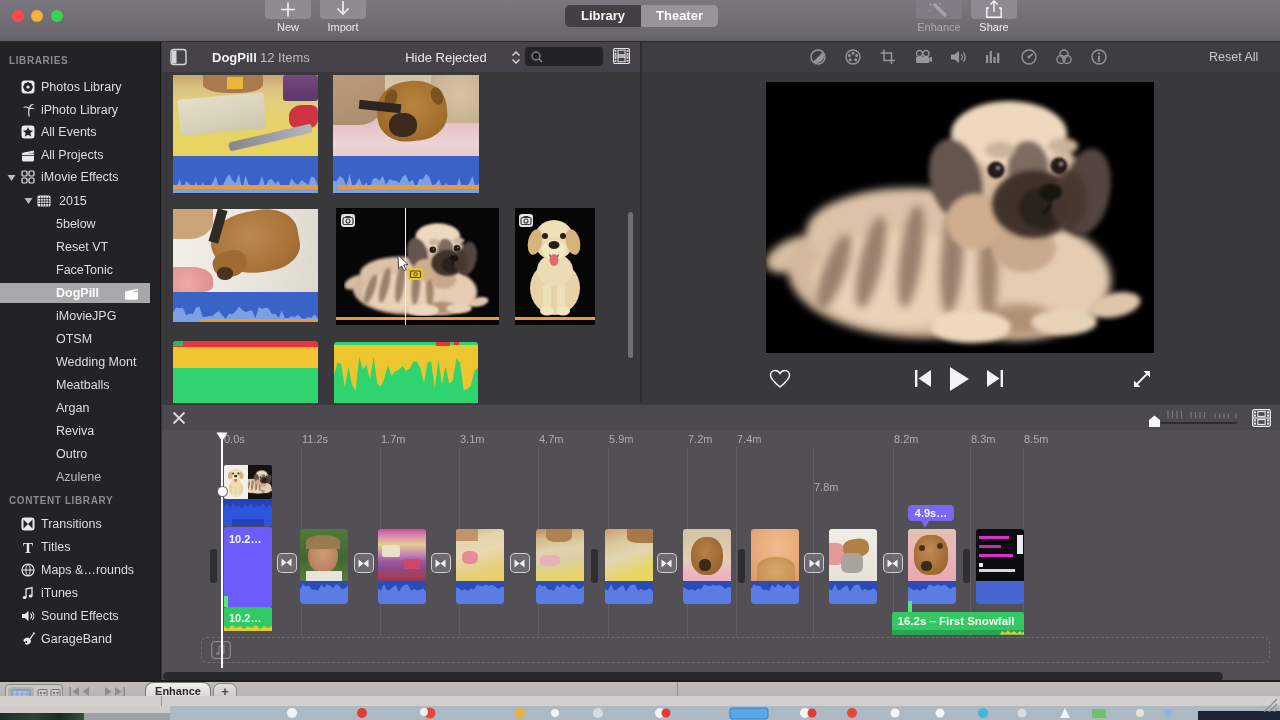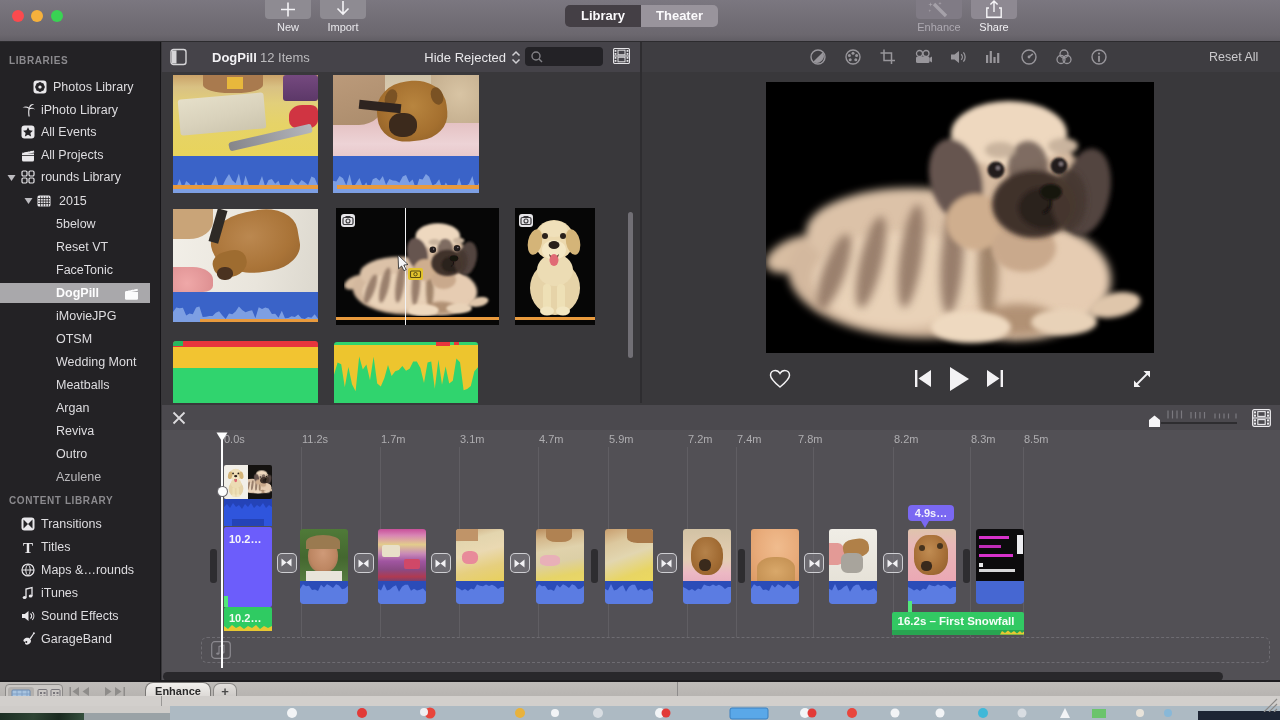--- a/index.html
+++ b/index.html
@@ -159,21 +159,21 @@
         <g stroke="#f6f5f8" stroke-width="1.4" fill="none">
         <path d="M18 8h-2.2v9.2h14.4V8H28"></path>
         <path d="M23 12V1.2M19.4 4.6L23 1l3.6 3.6"></path>
         </g>
       </svg>
     </div>
     <div class="tlabel abs" style="left:971px; width:46px; color:#f1f0f3;">Share</div>
   </div>
   <div id="sidebar" class="abs">
     <div class="shead" style="top:13px;">LIBRARIES</div>
-    <div class="srow" style="top:35px; left:0; width:172px;margin-left:12px;">
+    <div class="srow" style="top:35px; left:0; width:172px;">
       <svg class="sico" style="left:21px;" width="14" height="14">
           <rect x="0.5" y="0.5" width="13" height="13" rx="3" fill="#e9e8eb"></rect>
           <g fill="#232225">
             <circle cx="7" cy="4" r="1.9"></circle>
             <circle cx="7" cy="10" r="1.9"></circle>
             <circle cx="4" cy="7" r="1.9"></circle>
             <circle cx="10" cy="7" r="1.9"></circle>
             <circle cx="4.9" cy="4.9" r="1.9"></circle>
             <circle cx="9.1" cy="4.9" r="1.9"></circle>
             <circle cx="4.9" cy="9.1" r="1.9"></circle>
@@ -217,21 +217,21 @@
           <path d="M0.5 1h8L4.5 7z" fill="#bdbcc0"></path>
         </svg>
       <svg class="sico" style="left:21px;" width="14" height="14">
           <g fill="none" stroke="#e9e8eb" stroke-width="1.2">
             <rect x="1" y="1" width="5" height="5" rx="1.2"></rect>
             <rect x="8" y="1" width="5" height="5" rx="1.2"></rect>
             <rect x="1" y="8" width="5" height="5" rx="1.2"></rect>
             <rect x="8" y="8" width="5" height="5" rx="1.2"></rect>
           </g>
         </svg>
-      <span style="position:absolute; left:41px;">rounds Library</span>
+      <span style="position:absolute; left:41px;">iMovie Effects</span>
       </div>
     <div class="srow" style="top:148.5px; left:0; width:161px;">
       <svg class="sico" style="left:24px; top:6.5px;" width="9" height="8">
           <path d="M0.5 1h8L4.5 7z" fill="#bdbcc0"></path>
         </svg>
       <svg class="sico" style="left:37px;" width="14" height="14">
           <rect x="0.5" y="1.5" width="13" height="11" rx="1.5" fill="#e9e8eb"></rect>
           <g stroke="#232225" stroke-width=".8">
             <path d="M1 4.5h12M1 7h12M1 9.5h12M3.6 2.5v10M6.2 2.5v10M8.8 2.5v10M11.4 2.5v10"></path>
           </g>
@@ -311,21 +311,21 @@
       <span style="position:absolute; left:41px;">GarageBand</span>
       </div>
   </div>
   <div id="bheader" class="abs">
     <svg class="abs" style="left:8px; top:6px;" width="17" height="18">
         <rect x="1" y="1.5" width="15" height="15" rx="2.5" fill="none" stroke="#d6d5d8" stroke-width="1.4"></rect>
         <rect x="2" y="2.5" width="4.5" height="13" fill="#d6d5d8"></rect>
       </svg>
     <span class="abs" style="left:50px; top:8px; font-size:13px; font-weight:bold; color:#f2f1f4;">DogPill</span>
     <span class="abs" style="left:98px; top:8px; font-size:13px; color:#bbbabd;">12 Items</span>
-    <span class="abs" style="left:224px; top:8px; width:120px; text-align:right; font-size:13px; color:#e8e7ea; white-space:nowrap;">Hide Rejected</span>
+    <span class="abs" style="left:224px; top:8px; width:120px; text-align:center; font-size:13px; color:#e8e7ea; white-space:nowrap;">Hide Rejected</span>
     <svg class="abs" style="left:348px; top:7px;" width="12" height="17">
         <path d="M2.5 6.5L6 3l3.5 3.5M2.5 10.5L6 14l3.5-3.5" fill="none" stroke="#d0cfd3" stroke-width="1.5"></path>
       </svg>
     <div class="abs" style="left:363px; top:5px; width:78px; height:19px; background:#232226; border-radius:4px;">
       <svg style="position:absolute; left:5px; top:3px;" width="14" height="14">
           <circle cx="6" cy="6" r="4" fill="none" stroke="#828186" stroke-width="1.4"></circle>
           <path d="M9 9l3 3" stroke="#828186" stroke-width="1.4"></path>
         </svg>
     </div>
     <svg class="abs" style="left:451px; top:6px;" width="17" height="16" viewBox="0 0 17 16">
@@ -577,21 +577,21 @@
   </div>
   <div id="timeline" class="abs">
     <span class="rlabel" style="left:62px;">0.0s</span>
     <span class="rlabel" style="left:140px;">11.2s</span>
     <span class="rlabel" style="left:219px;">1.7m</span>
     <span class="rlabel" style="left:298px;">3.1m</span>
     <span class="rlabel" style="left:377px;">4.7m</span>
     <span class="rlabel" style="left:447px;">5.9m</span>
     <span class="rlabel" style="left:526px;">7.2m</span>
     <span class="rlabel" style="left:575px;">7.4m</span>
-    <span class="rlabel" style="left:636px;">7.8m</span>
+    <span class="rlabel" style="left:652px;margin-top:48px;">7.8m</span>
     <span class="rlabel" style="left:732px;">8.2m</span>
     <span class="rlabel" style="left:809px;">8.3m</span>
     <span class="rlabel" style="left:862px;">8.5m</span>
     <div class="gline" style="left:139px;"></div>
     <div class="gline" style="left:218px;"></div>
     <div class="gline" style="left:297px;"></div>
     <div class="gline" style="left:376px;"></div>
     <div class="gline" style="left:446px;"></div>
     <div class="gline" style="left:525px;"></div>
     <div class="gline" style="left:574px;"></div>

